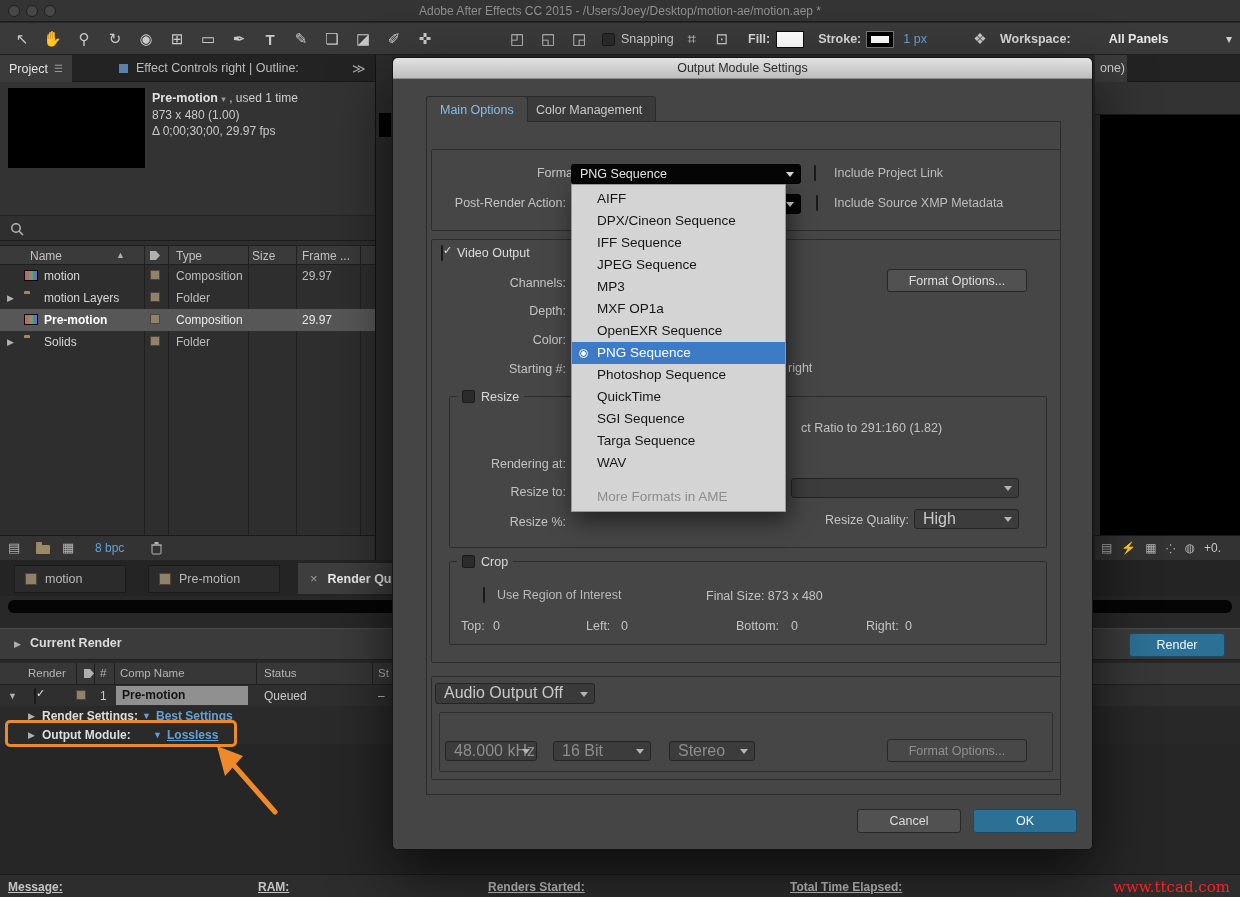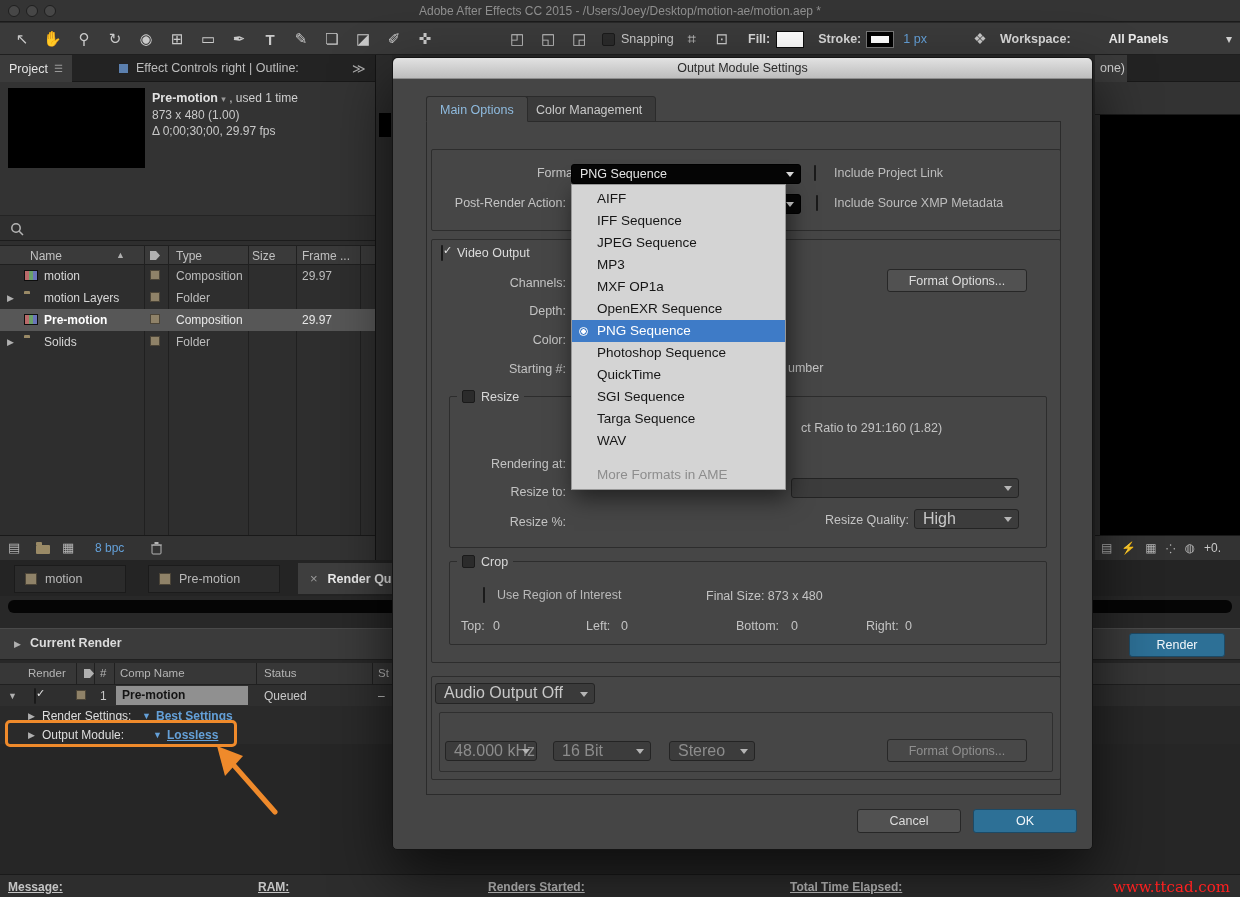--- a/index.html
+++ b/index.html
@@ -66,21 +66,21 @@
   .menu{position:absolute;left:178px;top:126px;width:215px;background:#d4d4d4;border:1px solid #979797;
         box-shadow:3px 8px 22px rgba(0,0,0,.55);z-index:30;padding:3px 0;box-sizing:border-box;}
   .mi{height:22px;line-height:22px;padding-left:25px;font-size:13.5px;color:#161616;position:relative;white-space:nowrap;}
   .mi.selected{background:#3e7bc7;color:#fff;}
   .mi .bullet{position:absolute;left:7px;top:7px;width:9px;height:9px;border-radius:50%;border:1.5px solid #fff;
         background:radial-gradient(circle,#fff 0 2px,transparent 2.5px);box-sizing:border-box;}
   .mi.footer{margin-top:12px;color:#8d8d8d;}
 
   
   .rowlabel{font-size:12px;color:#c9c9c9;}
-  .bold{font-weight:normal;}
+  .bold{font-weight:bold;}
   .ulink{color:#64a0d8;text-decoration:underline;font-weight:bold;font-size:12px;}
   .tri{font-size:9px;color:#b0b0b0;}
 
   .statusbar{left:0;top:874px;width:1240px;height:23px;background:#2d2d2d;border-top:1px solid #1a1a1a;}
   .statuslabel{position:absolute;top:5px;font-weight:bold;font-size:12px;color:#c4c4c4;text-decoration:underline;}
   .watermark{position:absolute;top:3px;right:10px;font-family:"DejaVu Serif",serif;font-size:15px;color:#ff2020;}
 </style>
 </head>
 <body>
 
@@ -360,21 +360,21 @@
     <div class="group" style="left:38px;top:181px;width:628px;height:422px"></div>
     <span class="abs cb on" style="left:44px;top:188px"></span>
     <span class="abs" style="left:64px;top:188px;font-size:12.5px;color:#dcdcdc">Video Output</span>
     <span class="rlabel" style="left:38px;top:218px;width:135px">Channels:</span>
     <span class="rlabel" style="left:38px;top:246px;width:135px">Depth:</span>
     <span class="rlabel" style="left:38px;top:275px;width:135px">Color:</span>
     <span class="rlabel" style="left:38px;top:304px;width:135px">Starting #:</span>
     <div class="btn" style="left:494px;top:211px;width:140px;height:23px">
       <span>Format Options...</span>
     </div>
-    <span class="abs" style="left:395px;top:303px;font-size:12.5px;color:#c3c3c3">umber</span>
+    <span class="abs" style="left:395px;top:303px;font-size:12.5px;color:#c3c3c3">right</span>
 
     
     <div class="group" style="left:56px;top:338px;width:596px;height:150px"></div>
     <div class="chip" style="left:64px;top:331px">
       <span class="cb"></span>
       <span>Resize</span>
     </div>
     <span class="abs" style="left:408px;top:363px;font-size:12.5px;color:#c3c3c3">ct Ratio to 291:160 (1.82)</span>
     <span class="rlabel" style="left:38px;top:399px;width:135px">Rendering at:</span>
     <span class="rlabel" style="left:38px;top:427px;width:135px">Resize to:</span>
@@ -426,20 +426,21 @@
     <div class="btn" style="left:464px;top:751px;width:104px;height:24px">
       <span>Cancel</span>
     </div>
     <div class="btn primary" style="left:580px;top:751px;width:104px;height:24px">
       <span>OK</span>
     </div>
 
     
     <div class="menu">
       <div class="mi">AIFF</div>
+      <div class="mi">DPX/Cineon Sequence</div>
       <div class="mi">IFF Sequence</div>
       <div class="mi">JPEG Sequence</div>
       <div class="mi">MP3</div>
       <div class="mi">MXF OP1a</div>
       <div class="mi">OpenEXR Sequence</div>
       <div class="mi selected">
         <span class="bullet"></span>
         <span>PNG Sequence</span>
       </div>
       <div class="mi">Photoshop Sequence</div>

